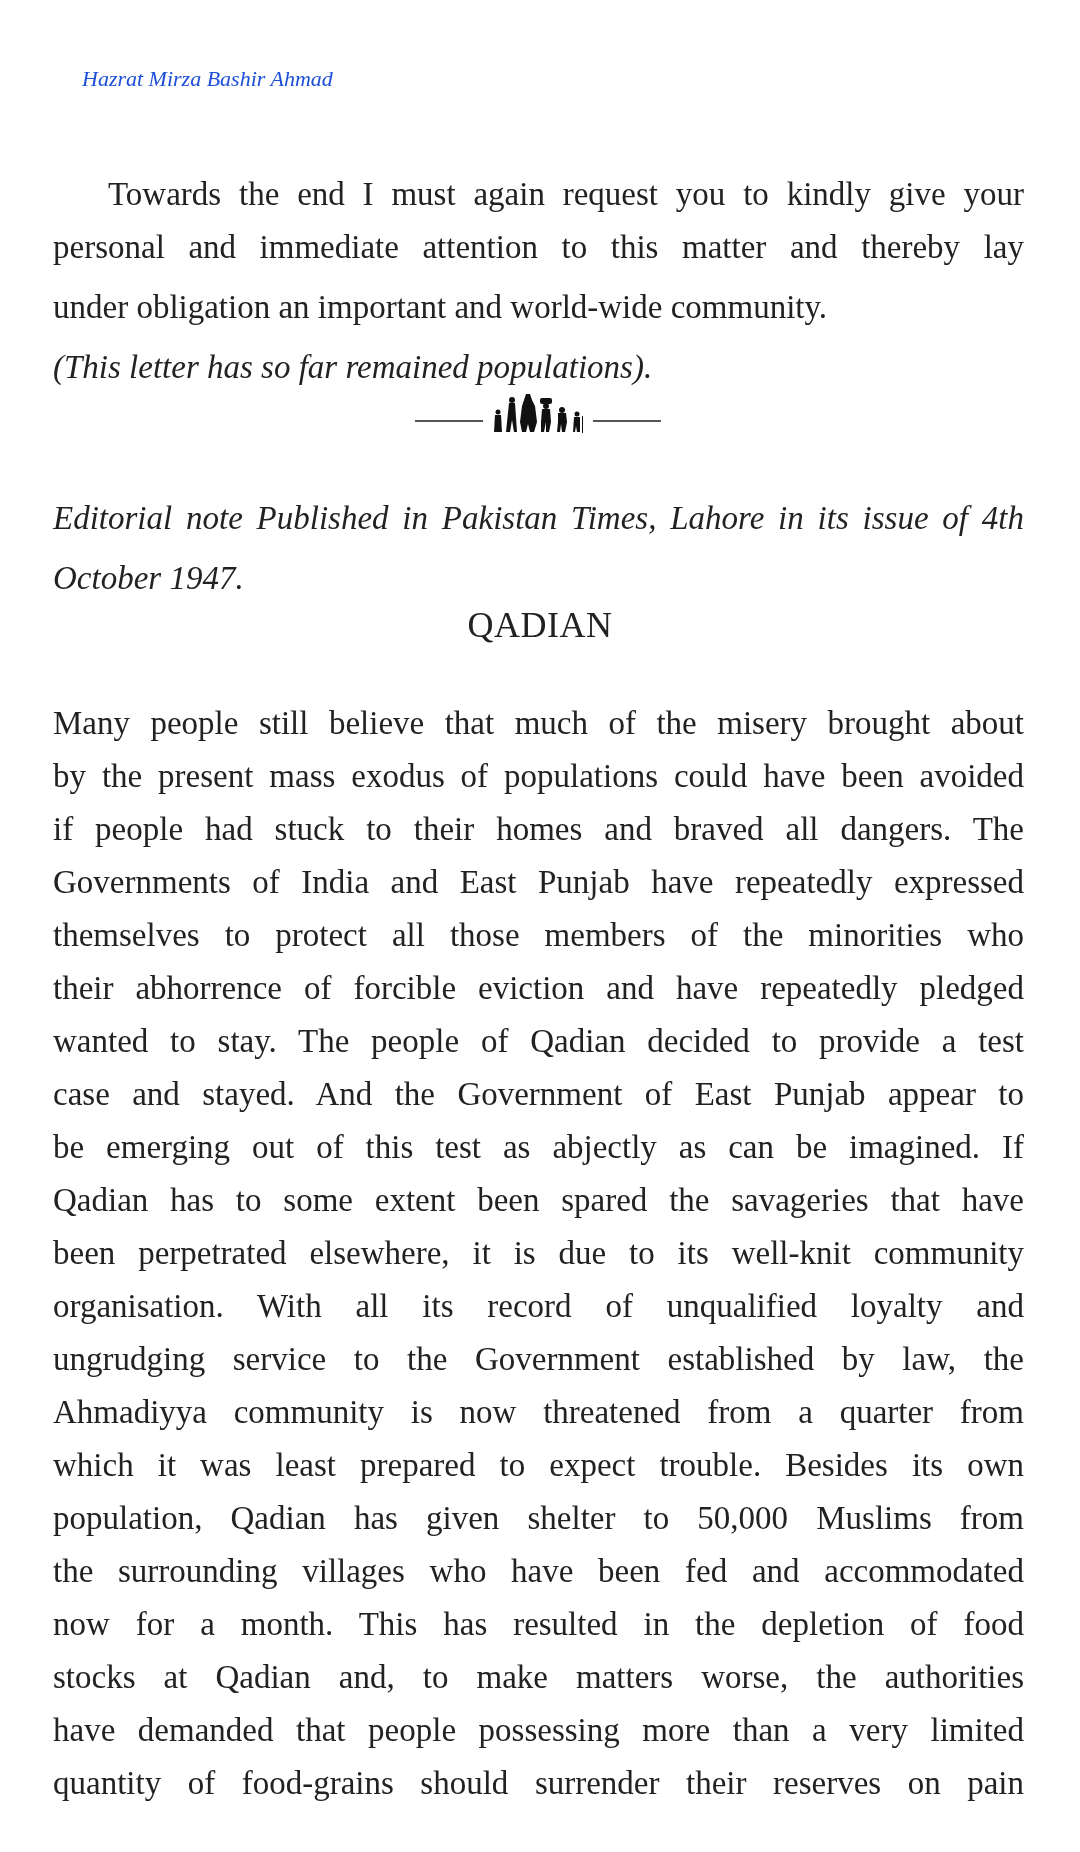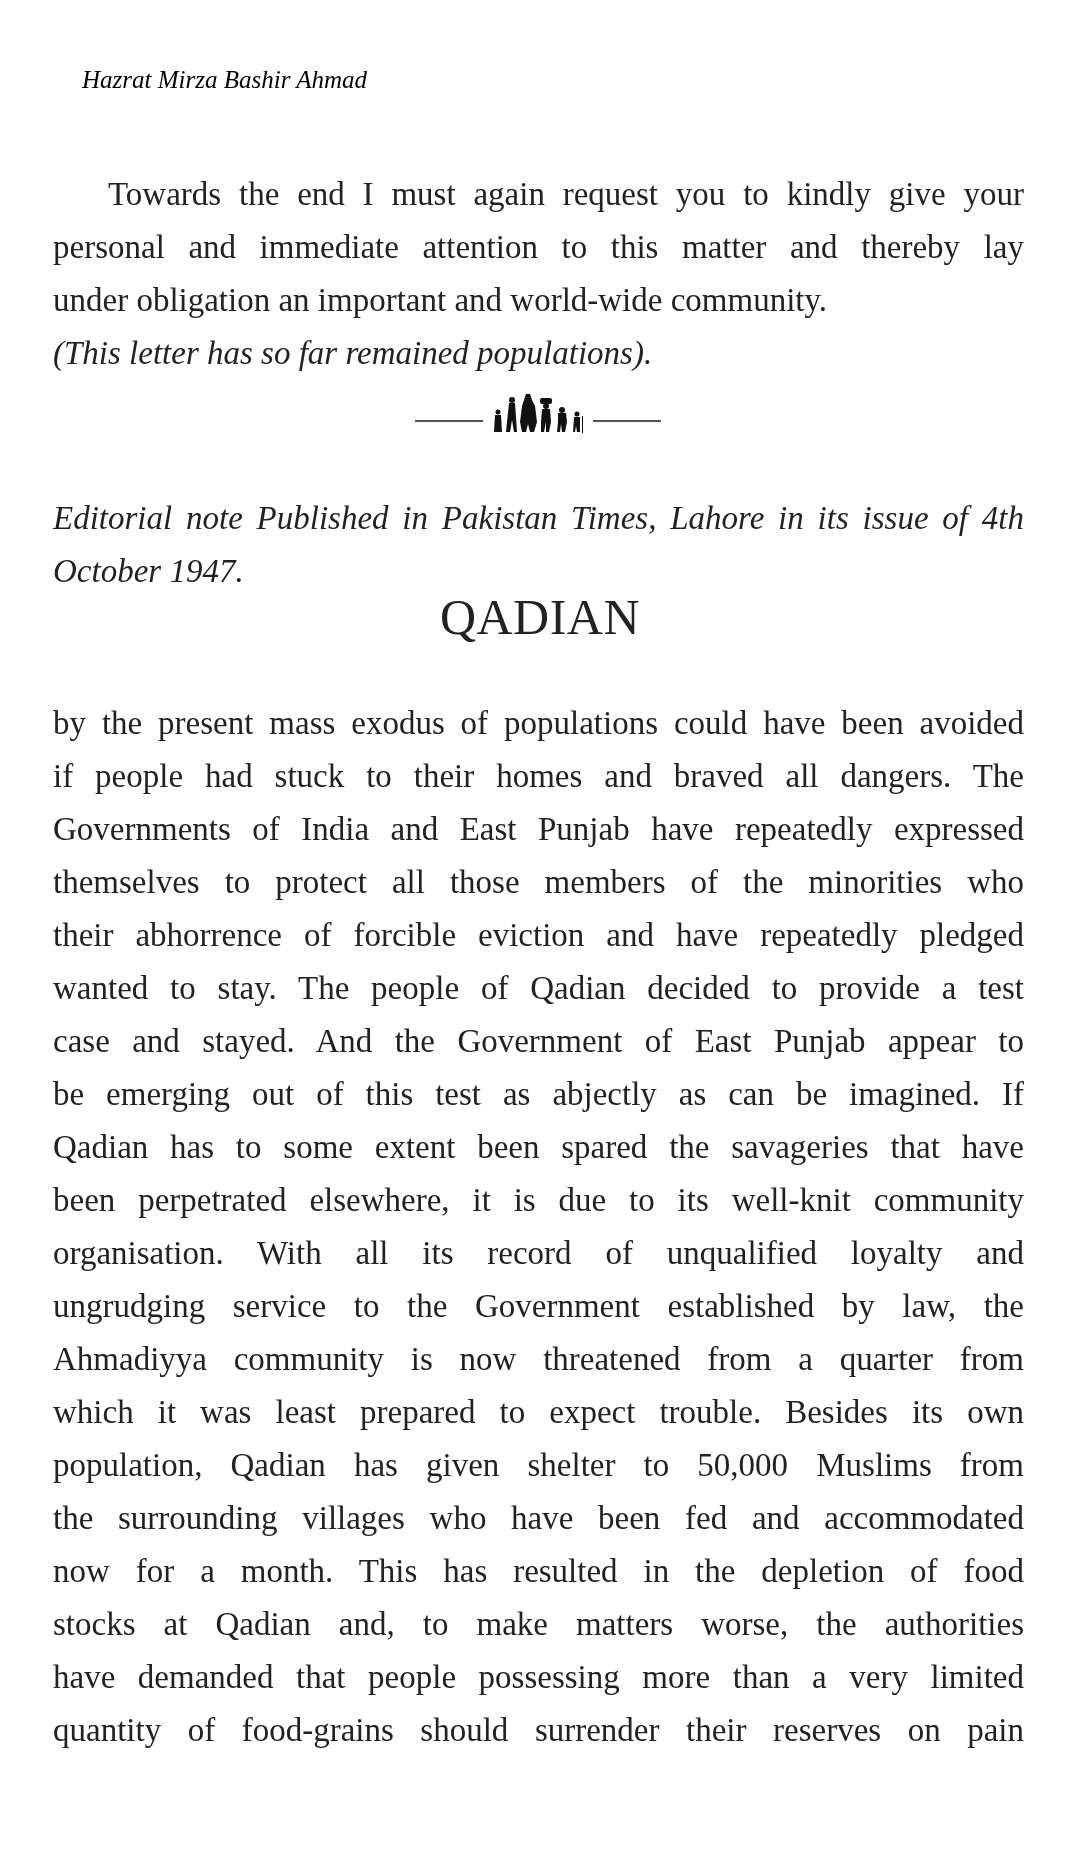--- a/index.html
+++ b/index.html
@@ -1,32 +1,32 @@
 <!DOCTYPE html>
 <html><head>
 <meta charset="utf-8">
 <style>
   html, body { margin: 0; padding: 0; background: #ffffff; }
   body { width: 1080px; height: 1852px; position: relative; overflow: hidden;
          font-family: "Liberation Serif", "DejaVu Serif", serif; color: #222222; }
-  .running-head { position: absolute; left: 82px; top: 66px; font-size: 25px; font-style: italic; color: #000000; white-space: nowrap; }
+  .running-head { position: absolute; left: 82px; top: 66px; font-size: 22px; font-style: italic; color: #1d4ed8; white-space: nowrap; }
   .block { position: absolute; left: 53px; width: 971px; }
   .line { display: block; height: 53px; line-height: 53px; font-size: 33px; white-space: nowrap;
           text-align: justify; text-align-last: justify; overflow: visible; }
-  .line.last { text-align-last: left; }
+  .line.last { text-align-last: left; margin-top: 7px; }
   .line.indent { padding-left: 55px; }
   .italic { font-style: italic; }
   .top-para { top: 168px; }
   .ornament { position: absolute; left: 0; top: 392px; width: 1080px; height: 44px; }
   .ornament .rule { position: absolute; top: 28px; height: 2px; background: #555555; width: 68px; }
   .ornament .rule.l { left: 415px; }
   .ornament .rule.r { left: 593px; }
   .ornament .figs { position: absolute; left: 490px; top: 0; width: 98px; height: 44px; }
   .editorial { top: 492px; }
-  .heading { position: absolute; left: 0; width: 1080px; top: 588px; text-align: center; font-size: 50px; letter-spacing: 0.5px; color: #222; }
+  .heading { position: absolute; left: 0; width: 1080px; top: 604px; text-align: center; font-size: 36px; letter-spacing: 0.5px; color: #222; }
   .body-text { top: 697px; }
 </style>
 </head>
 <body>
 
 <div class="running-head">Hazrat Mirza Bashir Ahmad</div>
 
 <div class="block top-para">
   <span class="line indent">Towards the end I must again request you to kindly give your</span>
   <span class="line">personal and immediate attention to this matter and thereby lay</span>
@@ -63,20 +63,21 @@
 </div>
 
 <div class="block editorial">
   <span class="line italic">Editorial note Published in Pakistan Times, Lahore in its issue of 4th</span>
   <span class="line italic last">October 1947.</span>
 </div>
 
 <div class="heading">QADIAN</div>
 
 <div class="block body-text">
+  <span class="line">Many people still believe that much of the misery brought about</span>
   <span class="line">by the present mass exodus of populations could have been avoided</span>
   <span class="line">if people had stuck to their homes and braved all dangers. The</span>
   <span class="line">Governments of India and East Punjab have repeatedly expressed</span>
   <span class="line">themselves to protect all those members of the minorities who</span>
   <span class="line">their abhorrence of forcible eviction and have repeatedly pledged</span>
   <span class="line">wanted to stay. The people of Qadian decided to provide a test</span>
   <span class="line">case and stayed. And the Government of East Punjab appear to</span>
   <span class="line">be emerging out of this test as abjectly as can be imagined. If</span>
   <span class="line">Qadian has to some extent been spared the savageries that have</span>
   <span class="line">been perpetrated elsewhere, it is due to its well-knit community</span>

